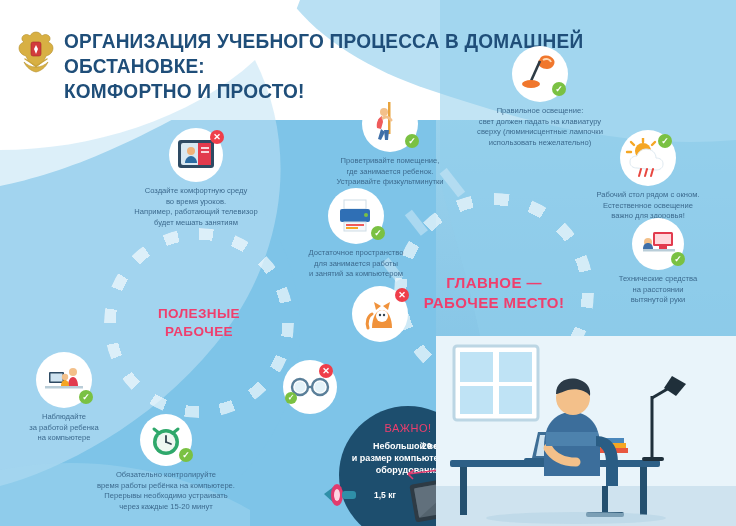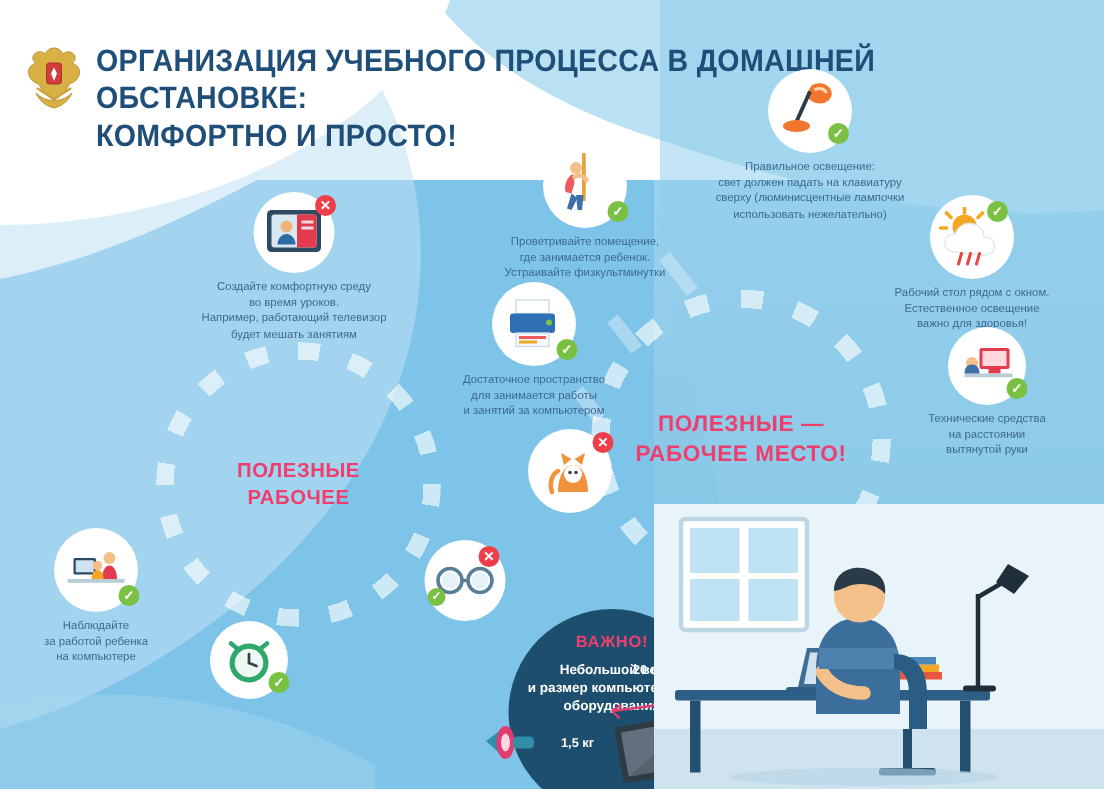--- a/index.html
+++ b/index.html
@@ -76,21 +76,21 @@
   }
   .badge.ok{background:#7ac143;right:-1px;bottom:4px;}
   .badge.no{background:#ef3e4a;right:-1px;top:2px;}
   
   #important-circle{
     position:absolute;left:339px;top:406px;width:138px;height:138px;
     border-radius:50%;background:#1d4e6e;text-align:center;
     color:#ffffff;
   }
   #important-circle .imp-title{
-    margin-top:16px;color:#ef3e6d;font-weight:bold;font-size:11px;
+    margin-top:16px;color:#ef3e6d;font-weight:normal;font-size:11px;
     letter-spacing:.5px;
   }
   #important-circle .imp-body{
     margin-top:6px;font-weight:bold;font-size:9px;line-height:12px;
     padding:0 10px;white-space:pre-line;
   }
   .meas{position:absolute;color:#ffffff;font-weight:bold;font-size:8.5px;margin-left:22px;}
   
   #scene{
     position:absolute;right:0;bottom:0;width:300px;height:190px;
@@ -146,21 +146,21 @@
   </div>
 
   <div class="title">
     <div>ОРГАНИЗАЦИЯ УЧЕБНОГО ПРОЦЕССА В ДОМАШНЕЙ ОБСТАНОВКЕ:</div>
     <div>КОМФОРТНО И ПРОСТО!</div>
   </div>
 
   <div class="hub" id="hub-main">
     <div class="ring"></div>
     <div class="hub-label">
-      <span>ПОЛЕЗНЫЕ —</span>
+      <span>ГЛАВНОЕ —</span>
       <span>РАБОЧЕЕ МЕСТО!</span>
     </div>
   </div>
 
   <div class="hub" id="hub-tips">
     <div class="ring"></div>
     <div class="hub-label">
       <span>ПОЛЕЗНЫЕ</span>
       <span>РАБОЧЕЕ</span>
     </div>
@@ -333,20 +333,24 @@
     <div class="icon-bubble" style="width:52px;height:52px;">
       <svg width="40" height="38" viewBox="0 0 40 38">
         <circle cx="20" cy="21" r="13" fill="#2fa86b"></circle>
         <circle cx="20" cy="21" r="9.5" fill="#eef7f1"></circle>
         <path d="M8 8l5 4M32 8l-5 4" stroke="#2fa86b" stroke-width="3" stroke-linecap="round"></path>
         <line x1="20" y1="21" x2="20" y2="15" stroke="#33434f" stroke-width="1.8" stroke-linecap="round"></line>
         <line x1="20" y1="21" x2="25" y2="23" stroke="#33434f" stroke-width="1.8" stroke-linecap="round"></line>
       </svg>
       <span class="badge ok">✓</span>
     </div>
+    <div class="tip-text">Обязательно контролируйте
+время работы ребёнка на компьютере.
+Перерывы необходимо устраивать
+через каждые 15-20 минут</div>
   </div>
 
   <div class="tip" style="left:234px;top:360px;width:152px;">
     <div class="icon-bubble" style="width:54px;height:54px;">
       <svg width="44" height="24" viewBox="0 0 44 24">
         <circle cx="12" cy="12" r="8" fill="none" stroke="#5a7f99" stroke-width="2.4"></circle>
         <circle cx="32" cy="12" r="8" fill="none" stroke="#5a7f99" stroke-width="2.4"></circle>
         <line x1="20" y1="12" x2="24" y2="12" stroke="#5a7f99" stroke-width="2.4"></line>
         <circle cx="12" cy="12" r="5.5" fill="#dff0f8" opacity=".8"></circle>
         <circle cx="32" cy="12" r="5.5" fill="#dff0f8" opacity=".8"></circle>

